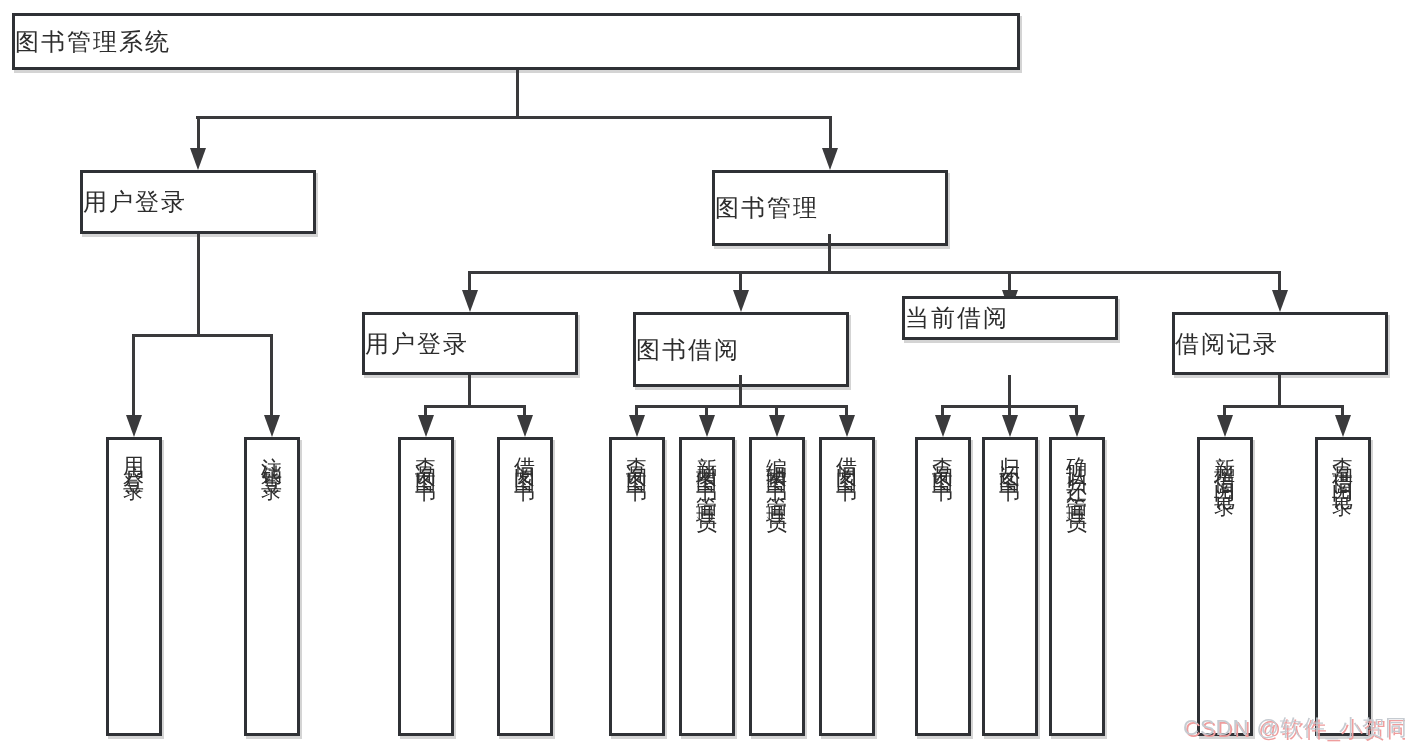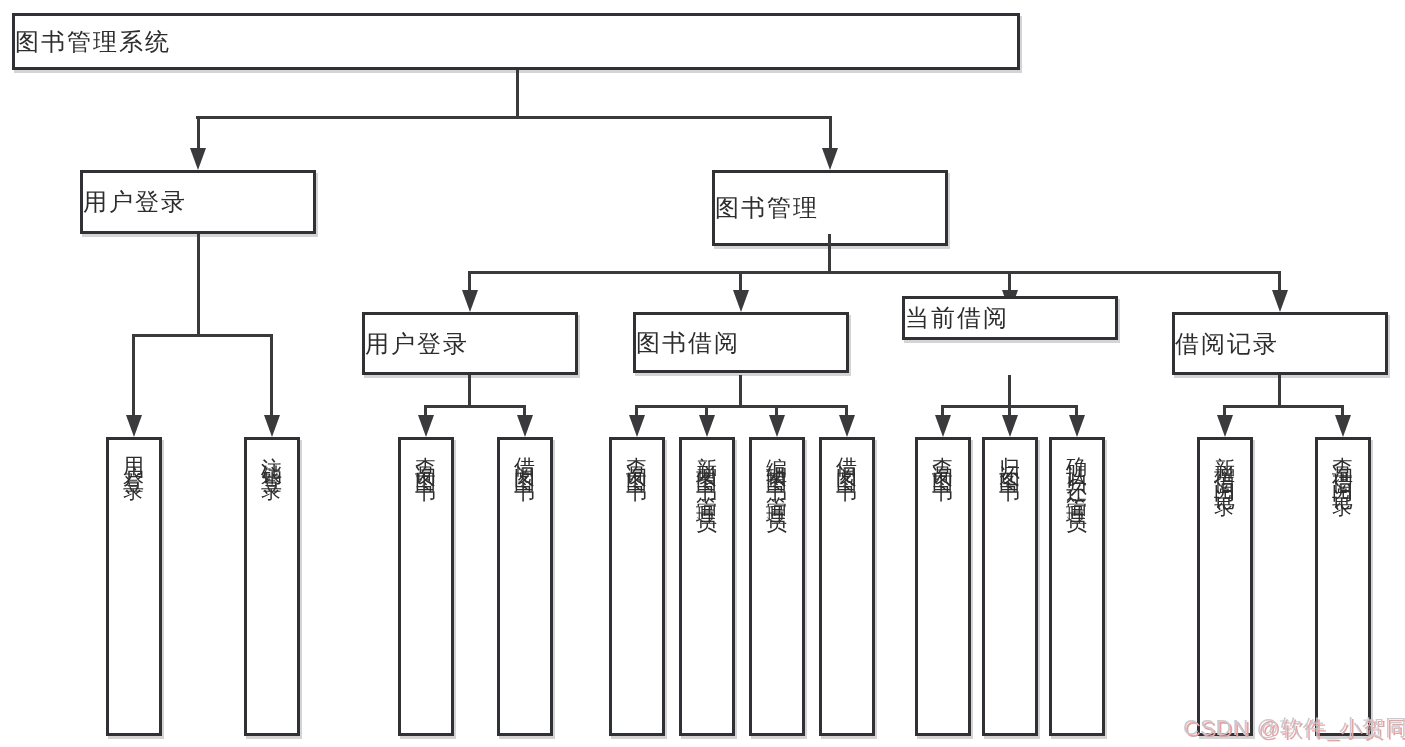--- a/index.html
+++ b/index.html
@@ -94,21 +94,21 @@
   <div class="vline" style="left:1008px;top:271px;height:22px"></div>
   <div class="vline" style="left:1278px;top:271px;height:22px"></div>
   <div class="arrow" style="left:462px;top:290px"></div>
   <div class="arrow" style="left:733px;top:290px"></div>
   <div class="arrow" style="left:1002px;top:290px"></div>
   <div class="arrow" style="left:1272px;top:290px"></div>
 
   <div class="box h" style="left:362px;top:312px;width:216px;height:63px">
     <span>用户登录</span>
   </div>
-  <div class="box h" style="left:633px;top:312px;width:216px;height:61px">
+  <div class="box h" style="left:633px;top:312px;width:216px;height:75px">
     <span>图书借阅</span>
   </div>
   <div class="box h" style="left:902px;top:296px;width:216px;height:44px">
     <span>当前借阅</span>
   </div>
   <div class="box h" style="left:1172px;top:312px;width:216px;height:63px">
     <span>借阅记录</span>
   </div>
 
   <div class="vline" style="left:468px;top:375px;height:33px"></div>

